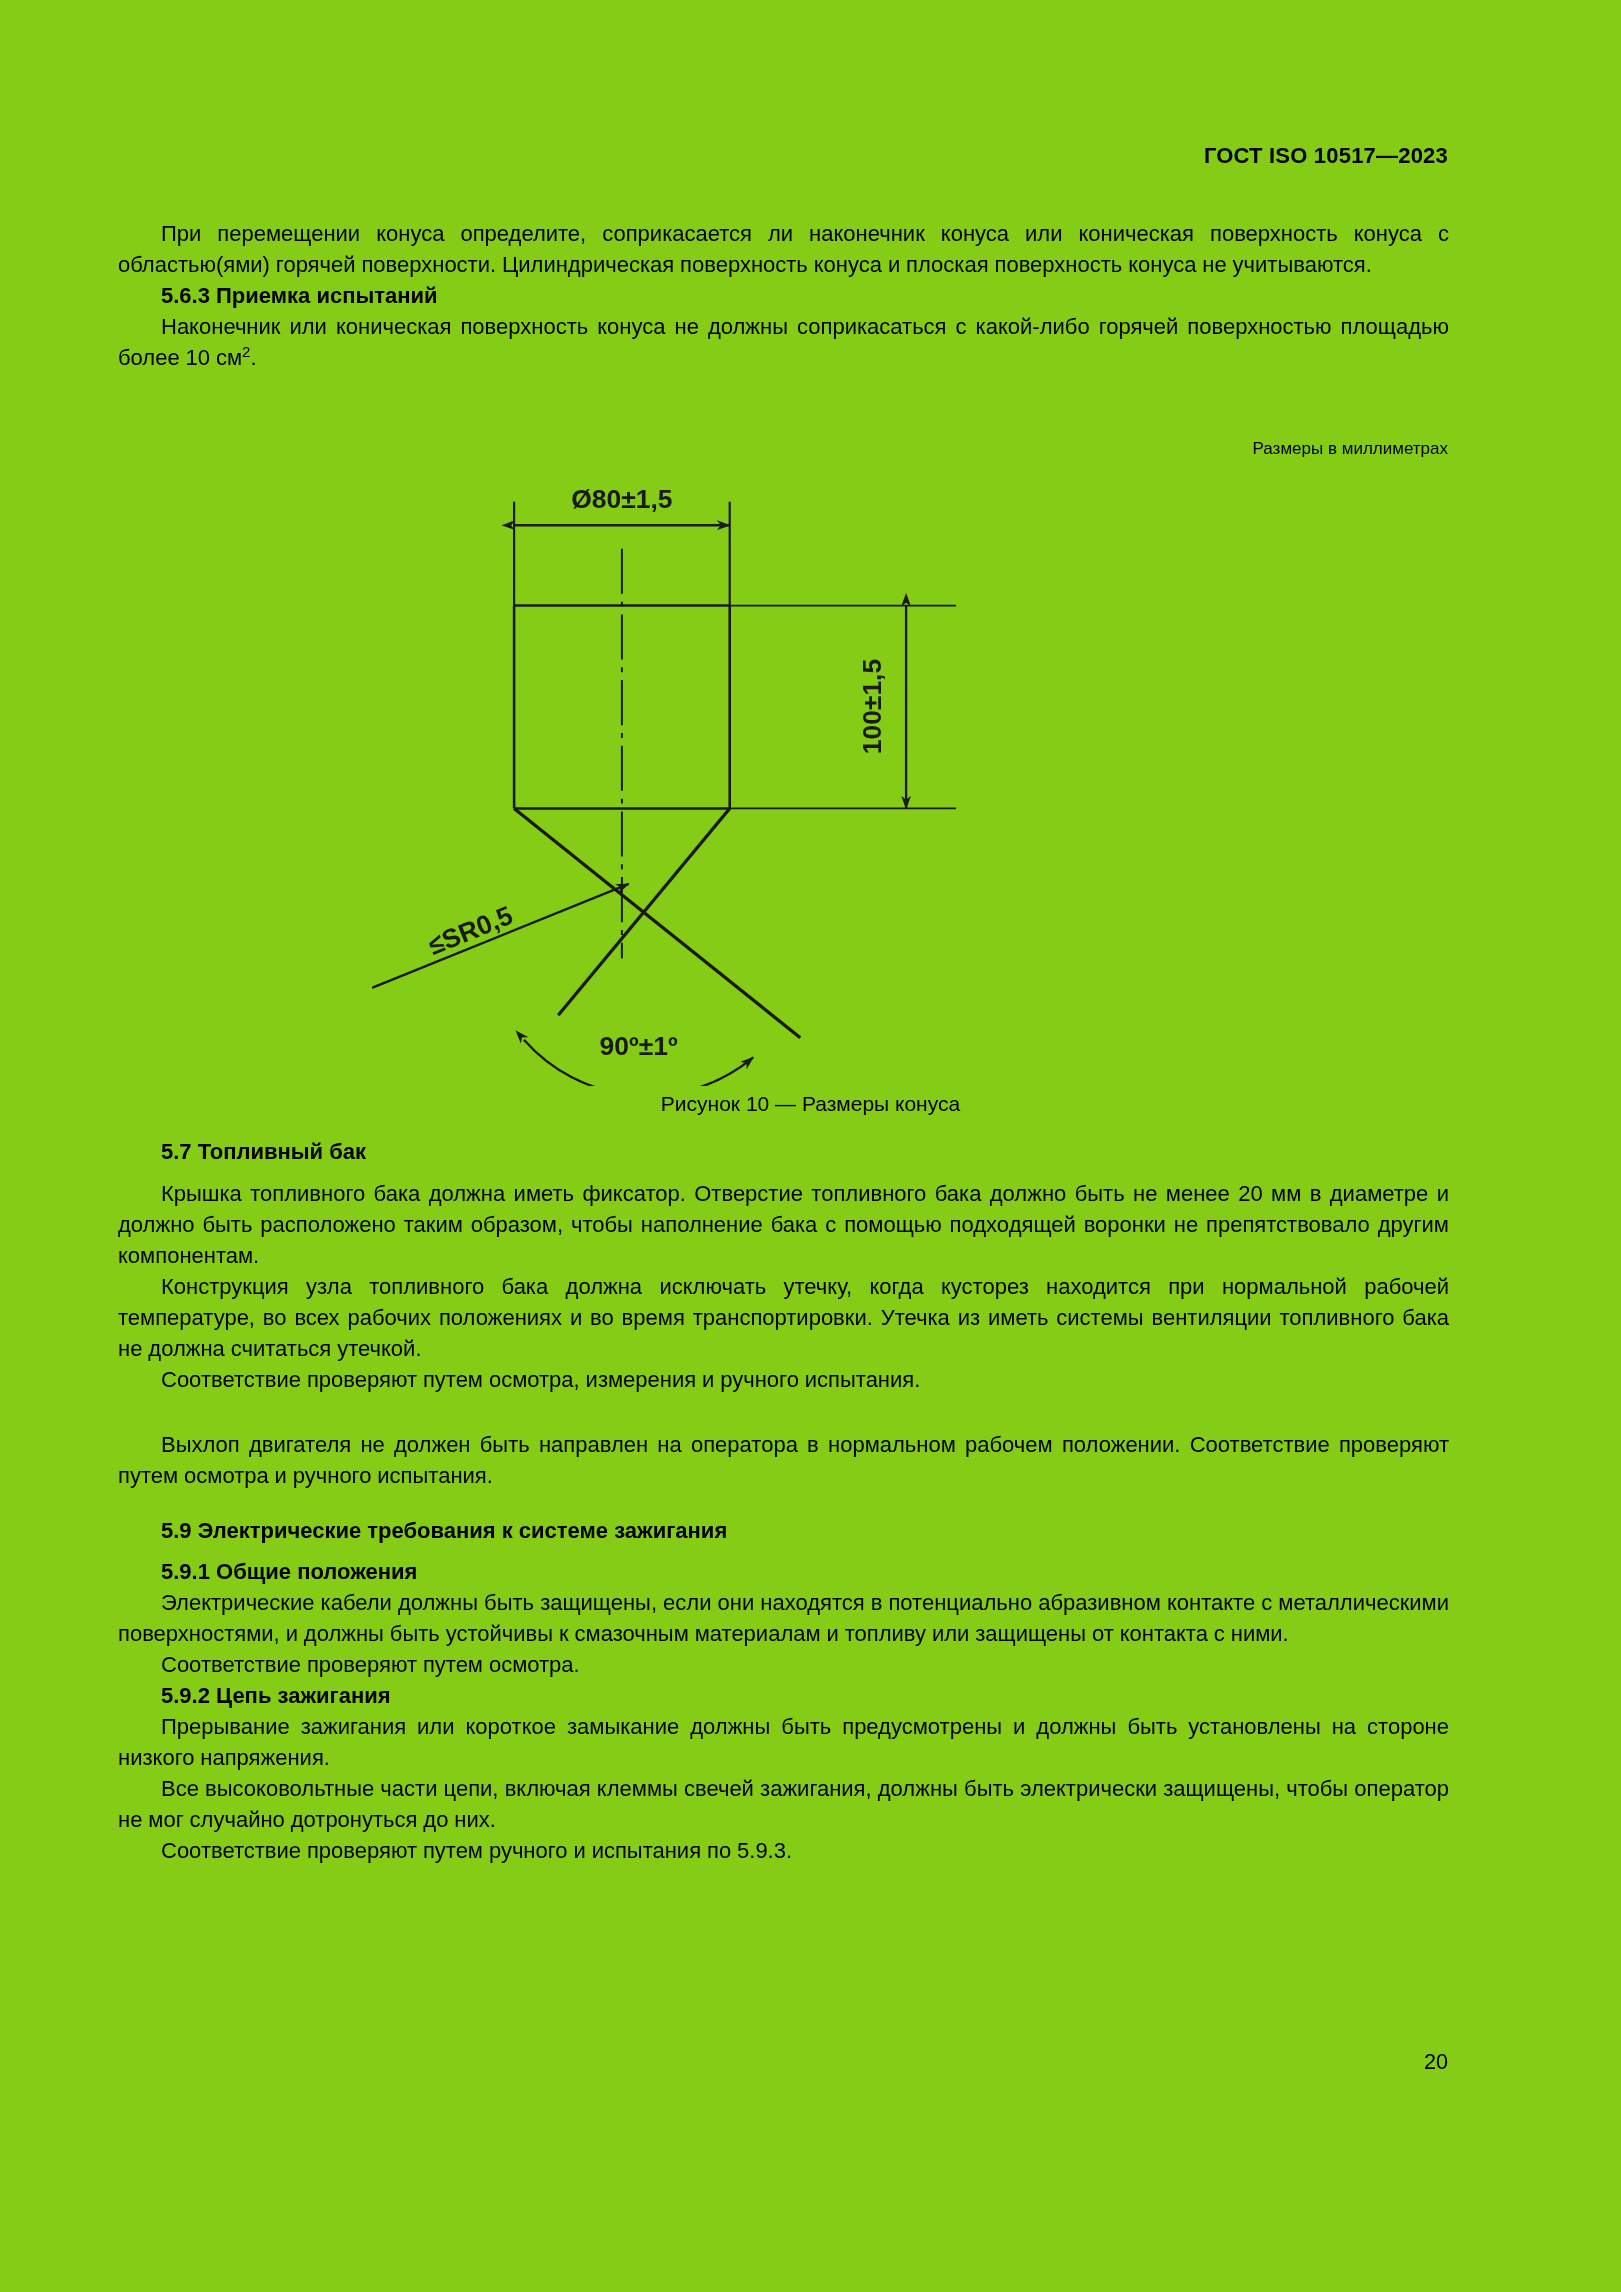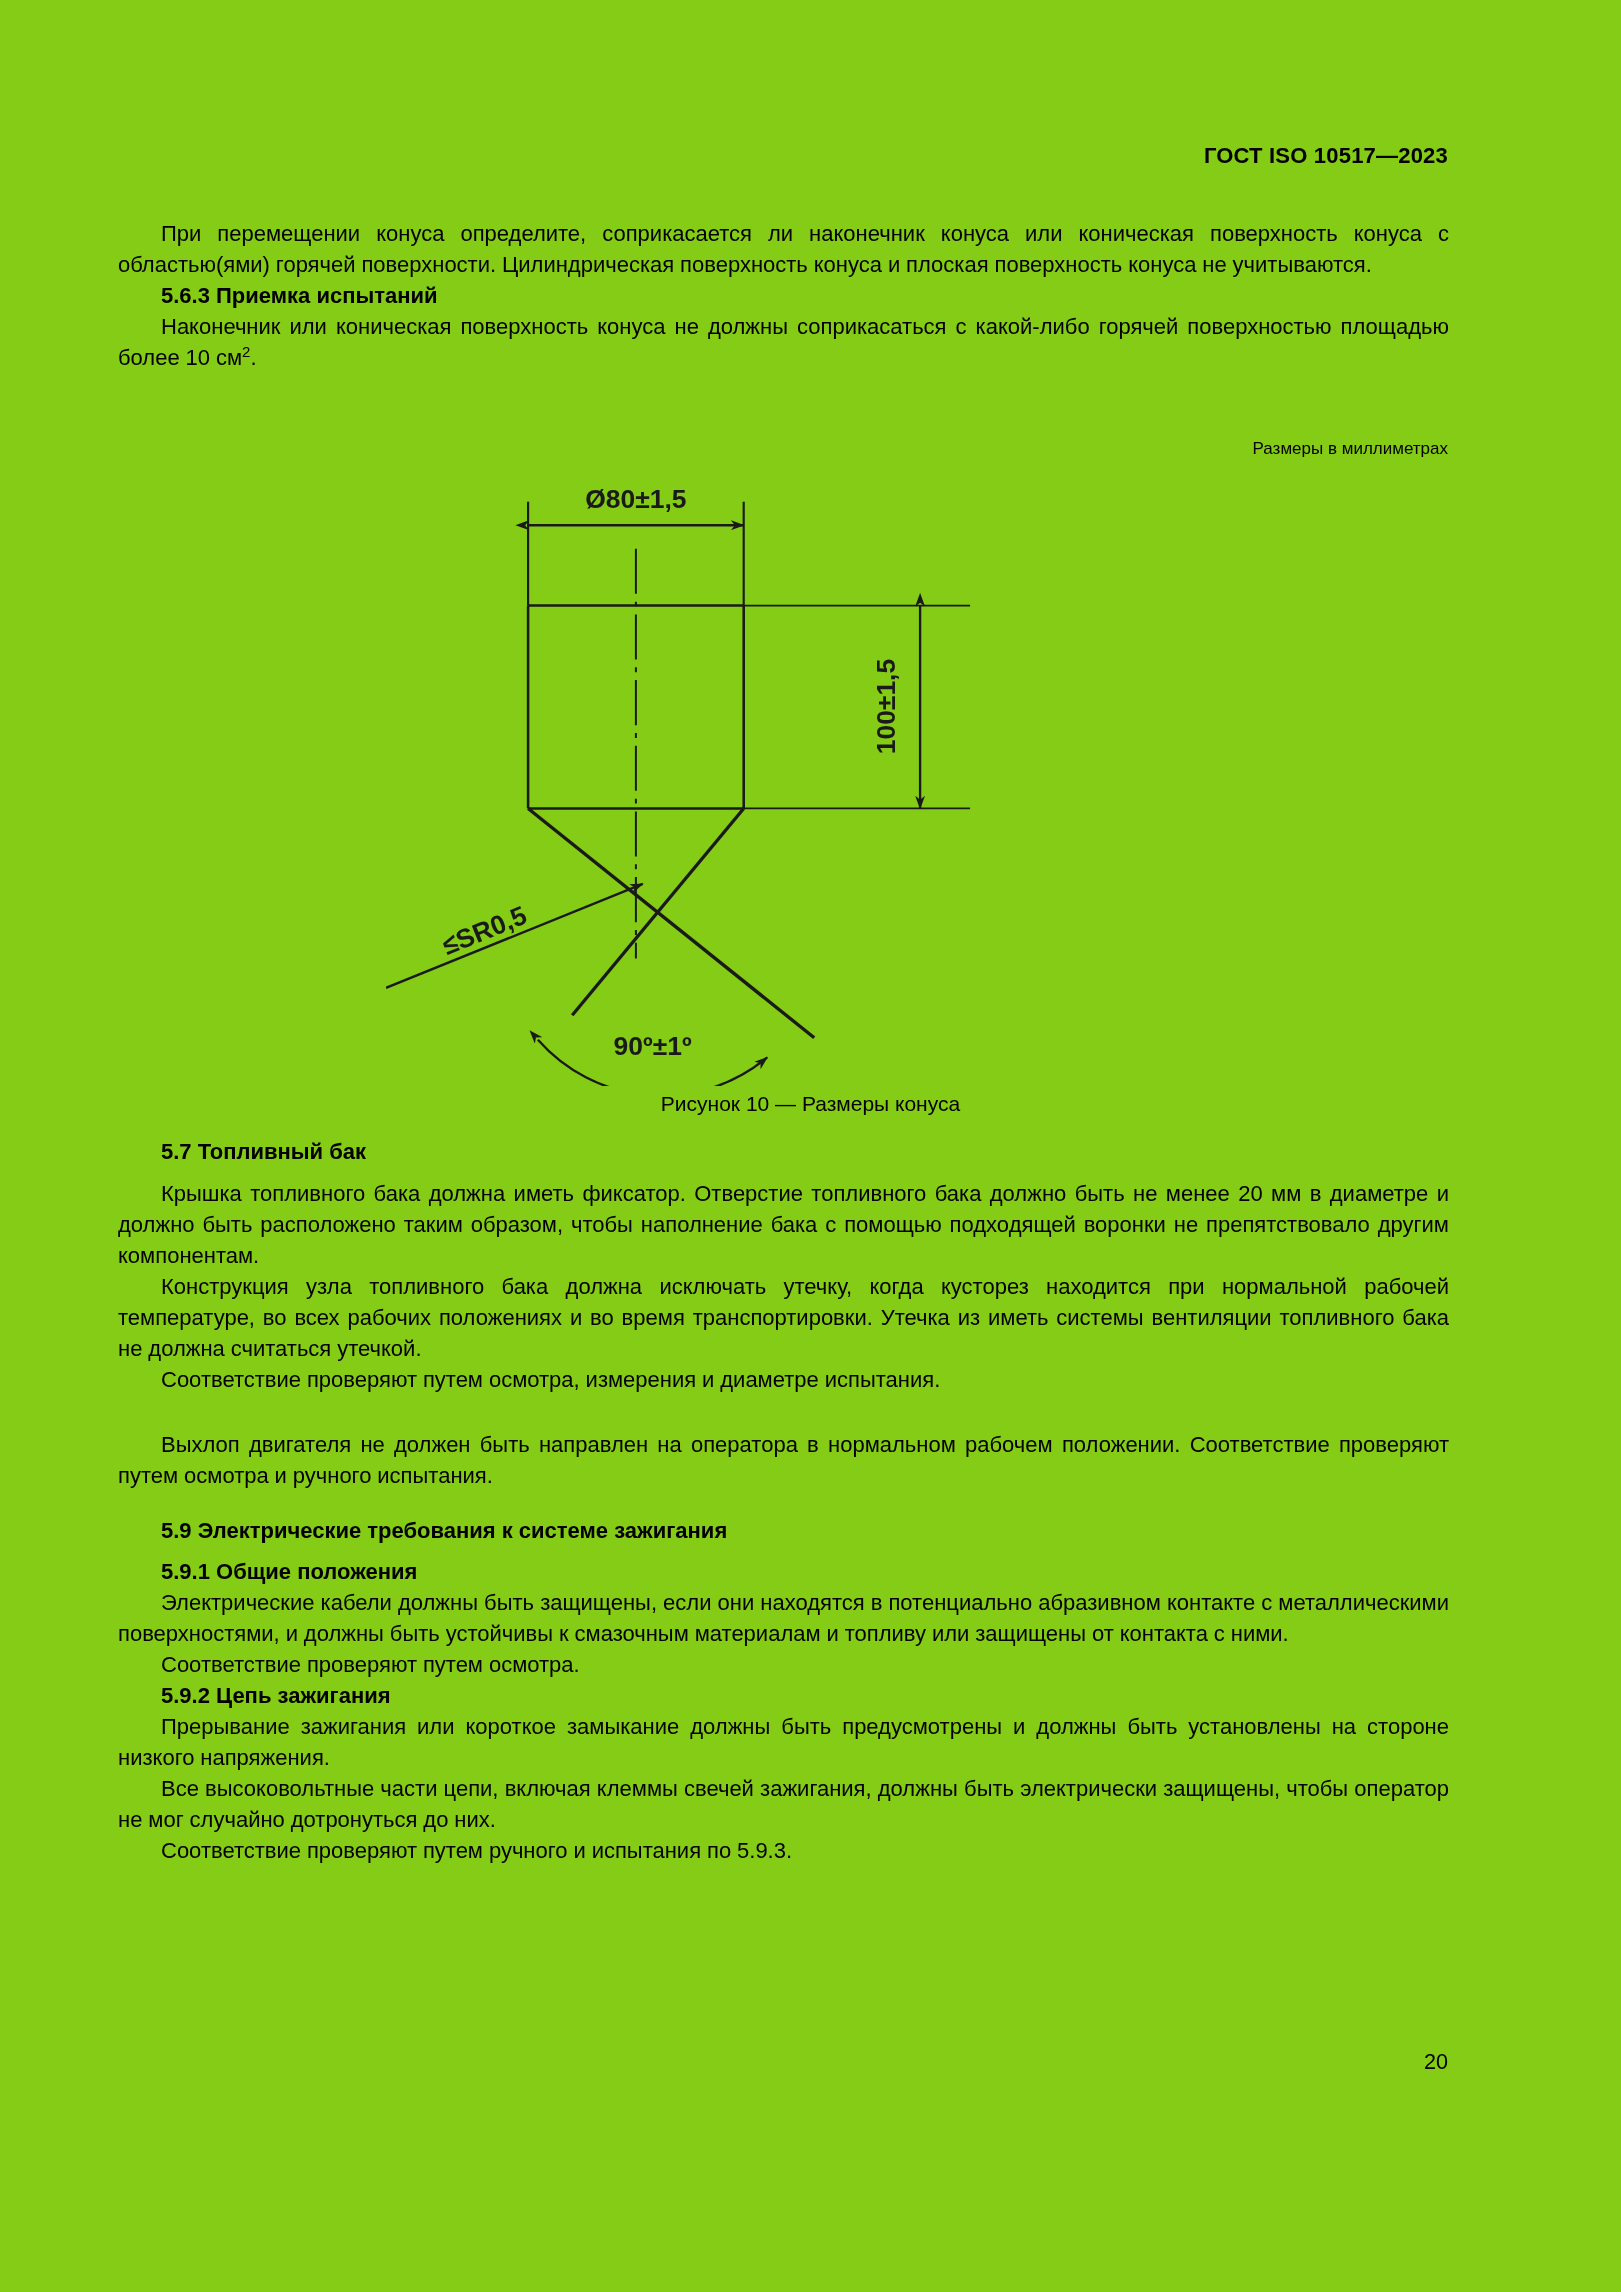--- a/index.html
+++ b/index.html
@@ -74,21 +74,21 @@
   
   .units-note {
     position: absolute;
     right: 173px;
     top: 439px;
     font-size: 17px;
     white-space: nowrap;
   }
   .figure-wrap {
     position: absolute;
-    left: 14px;
+    left: 0;
     top: 478px;
     width: 1481px;
     height: 657px;
   }
   .figure-svg {
     position: absolute;
     left: 372px;
     top: 0;
     width: 686px;
     height: 608px;
@@ -176,21 +176,21 @@
 
   <div class="content" style="top: 1136px;">
 
     <h3 class="heading">5.7 Топливный бак</h3>
     <div class="gap-sm"></div>
 
     <p class="para">Крышка топливного бака должна иметь фиксатор. Отверстие топливного бака должно быть не менее 20 мм в диаметре и должно быть расположено таким образом, чтобы наполнение бака с помощью подходящей воронки не препятствовало другим компонентам.</p>
 
     <p class="para">Конструкция узла топливного бака должна исключать утечку, когда кусторез находится при нормальной рабочей температуре, во всех рабочих положениях и во время транспортировки. Утечка из иметь системы вентиляции топливного бака не должна считаться утечкой.</p>
 
-    <p class="para">Соответствие проверяют путем осмотра, измерения и диаметре испытания.</p>
+    <p class="para">Соответствие проверяют путем осмотра, измерения и ручного испытания.</p>
 
     <div class="gap-md"></div>
 
 
     <div class="gap-sm"></div>
 
     <p class="para">Выхлоп двигателя не должен быть направлен на оператора в нормальном рабочем положении. Соответствие проверяют путем осмотра и ручного испытания.</p>
 
     <div class="gap-md"></div>
 

